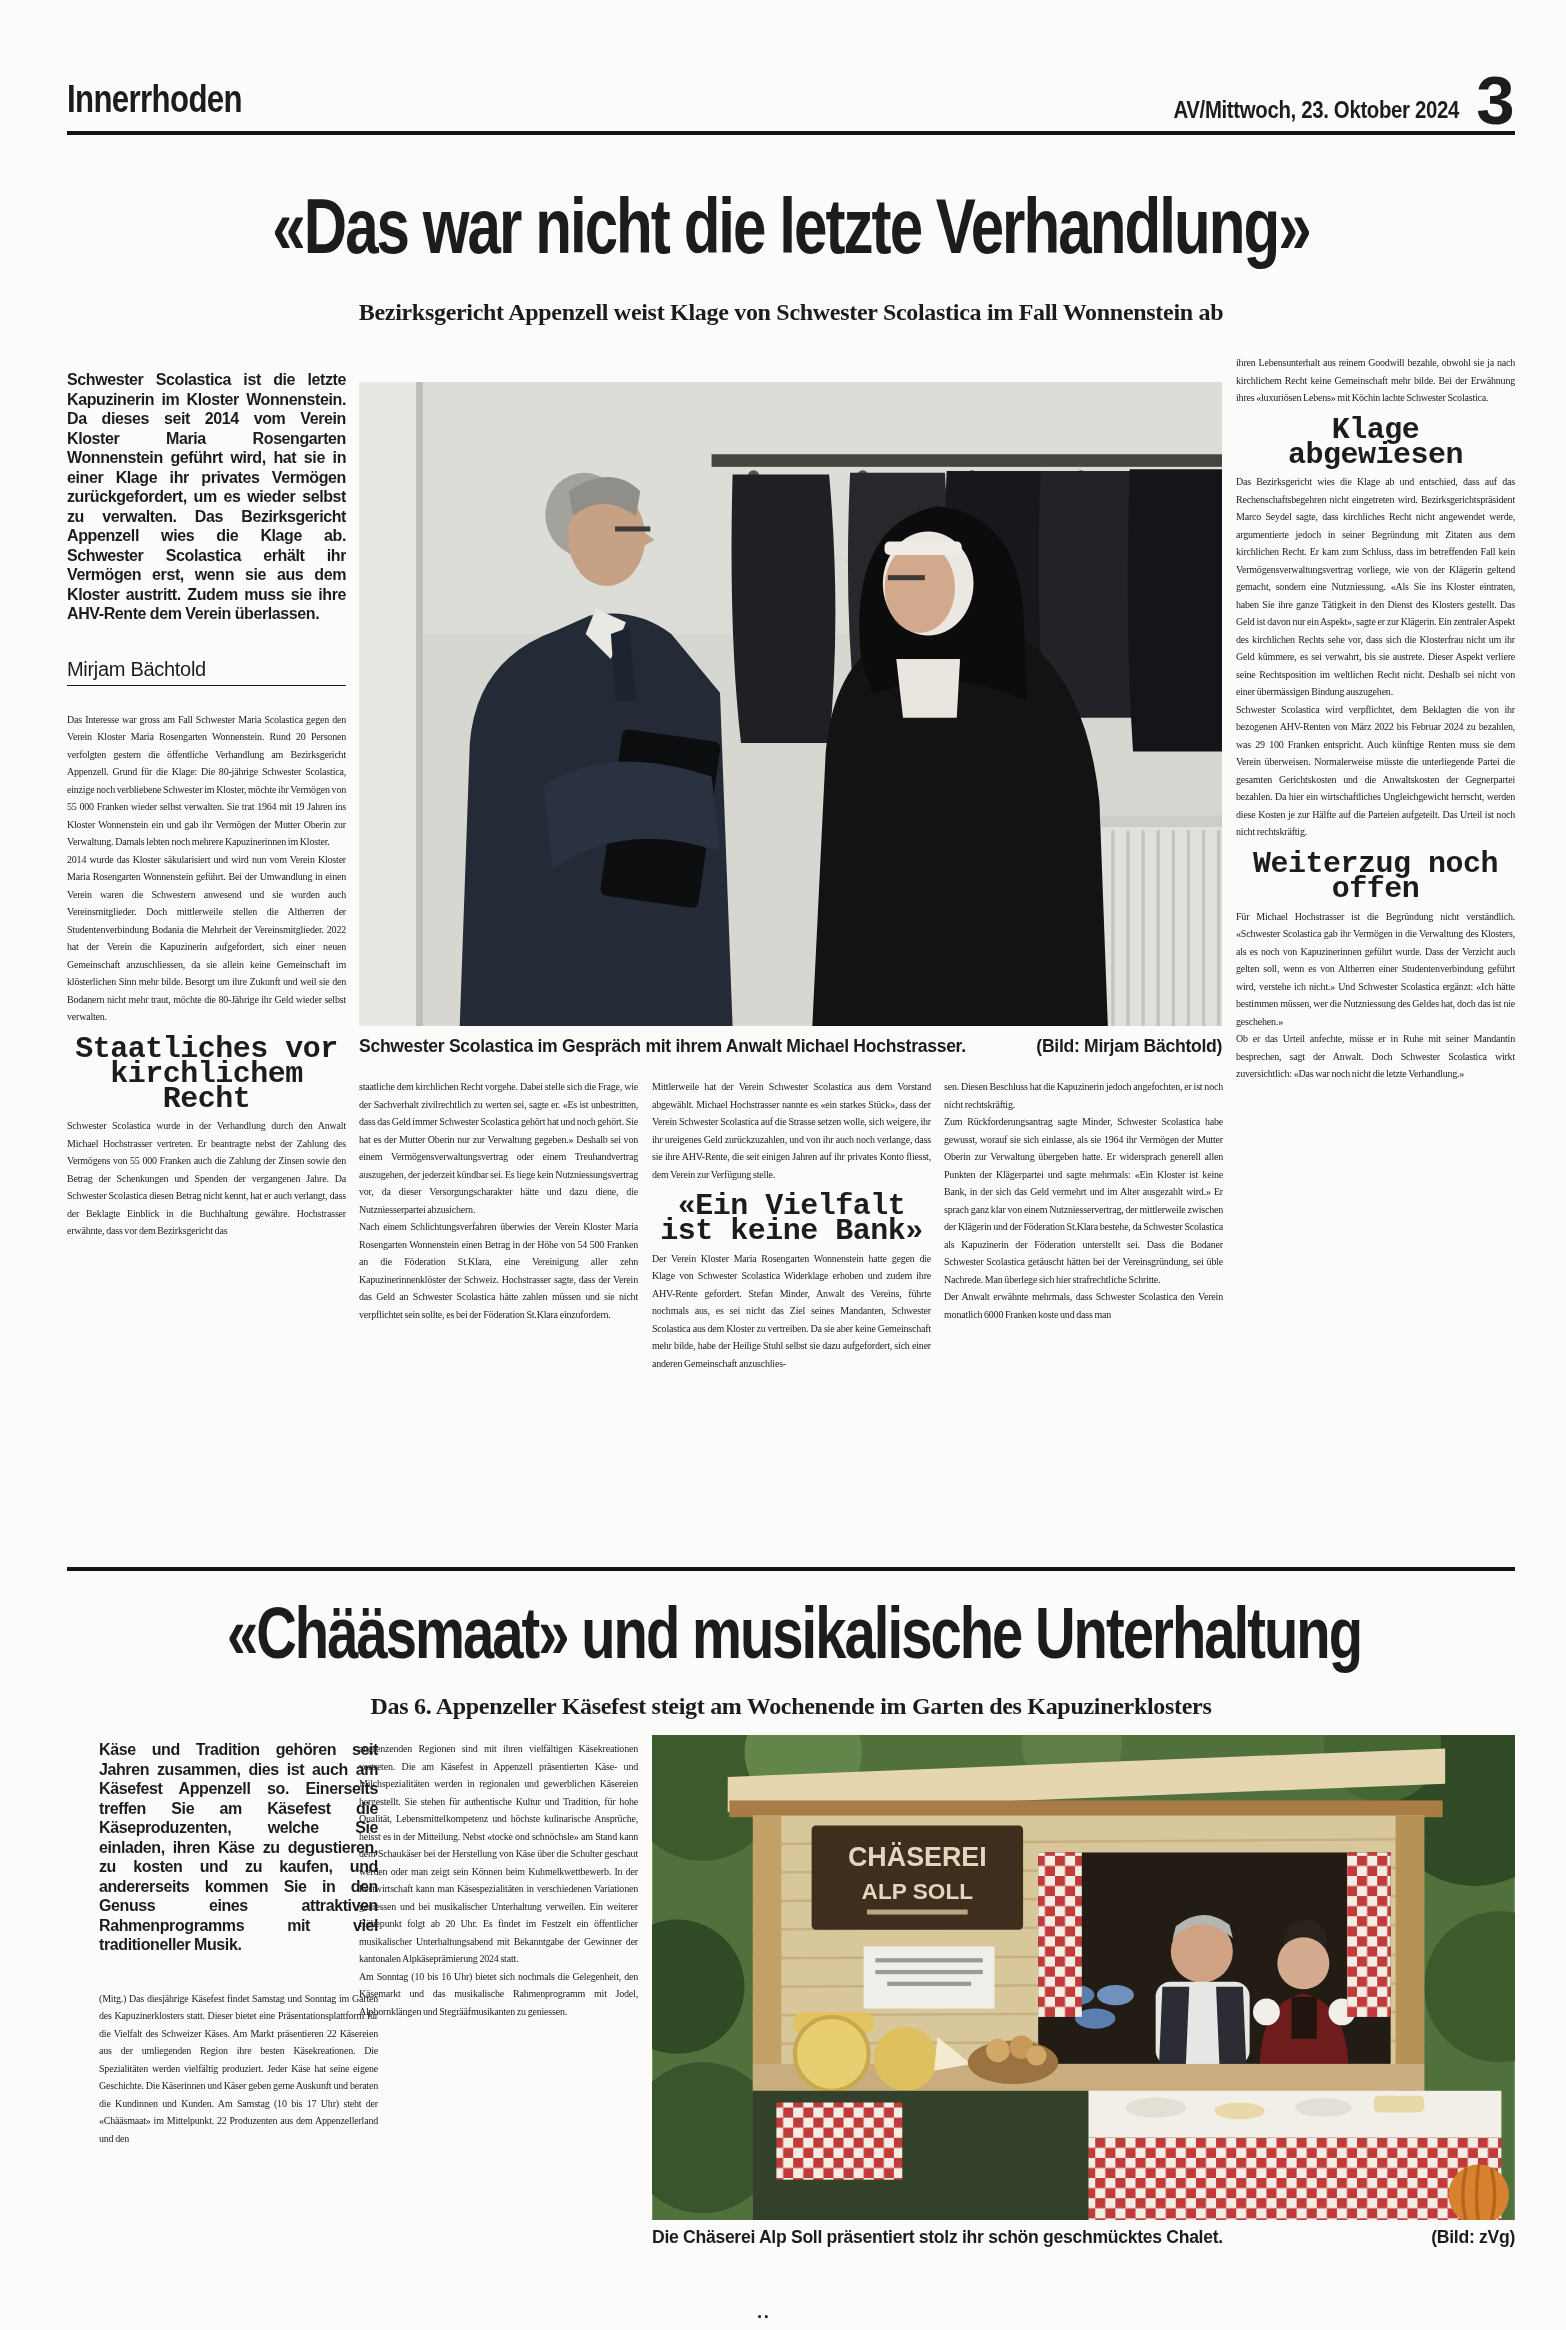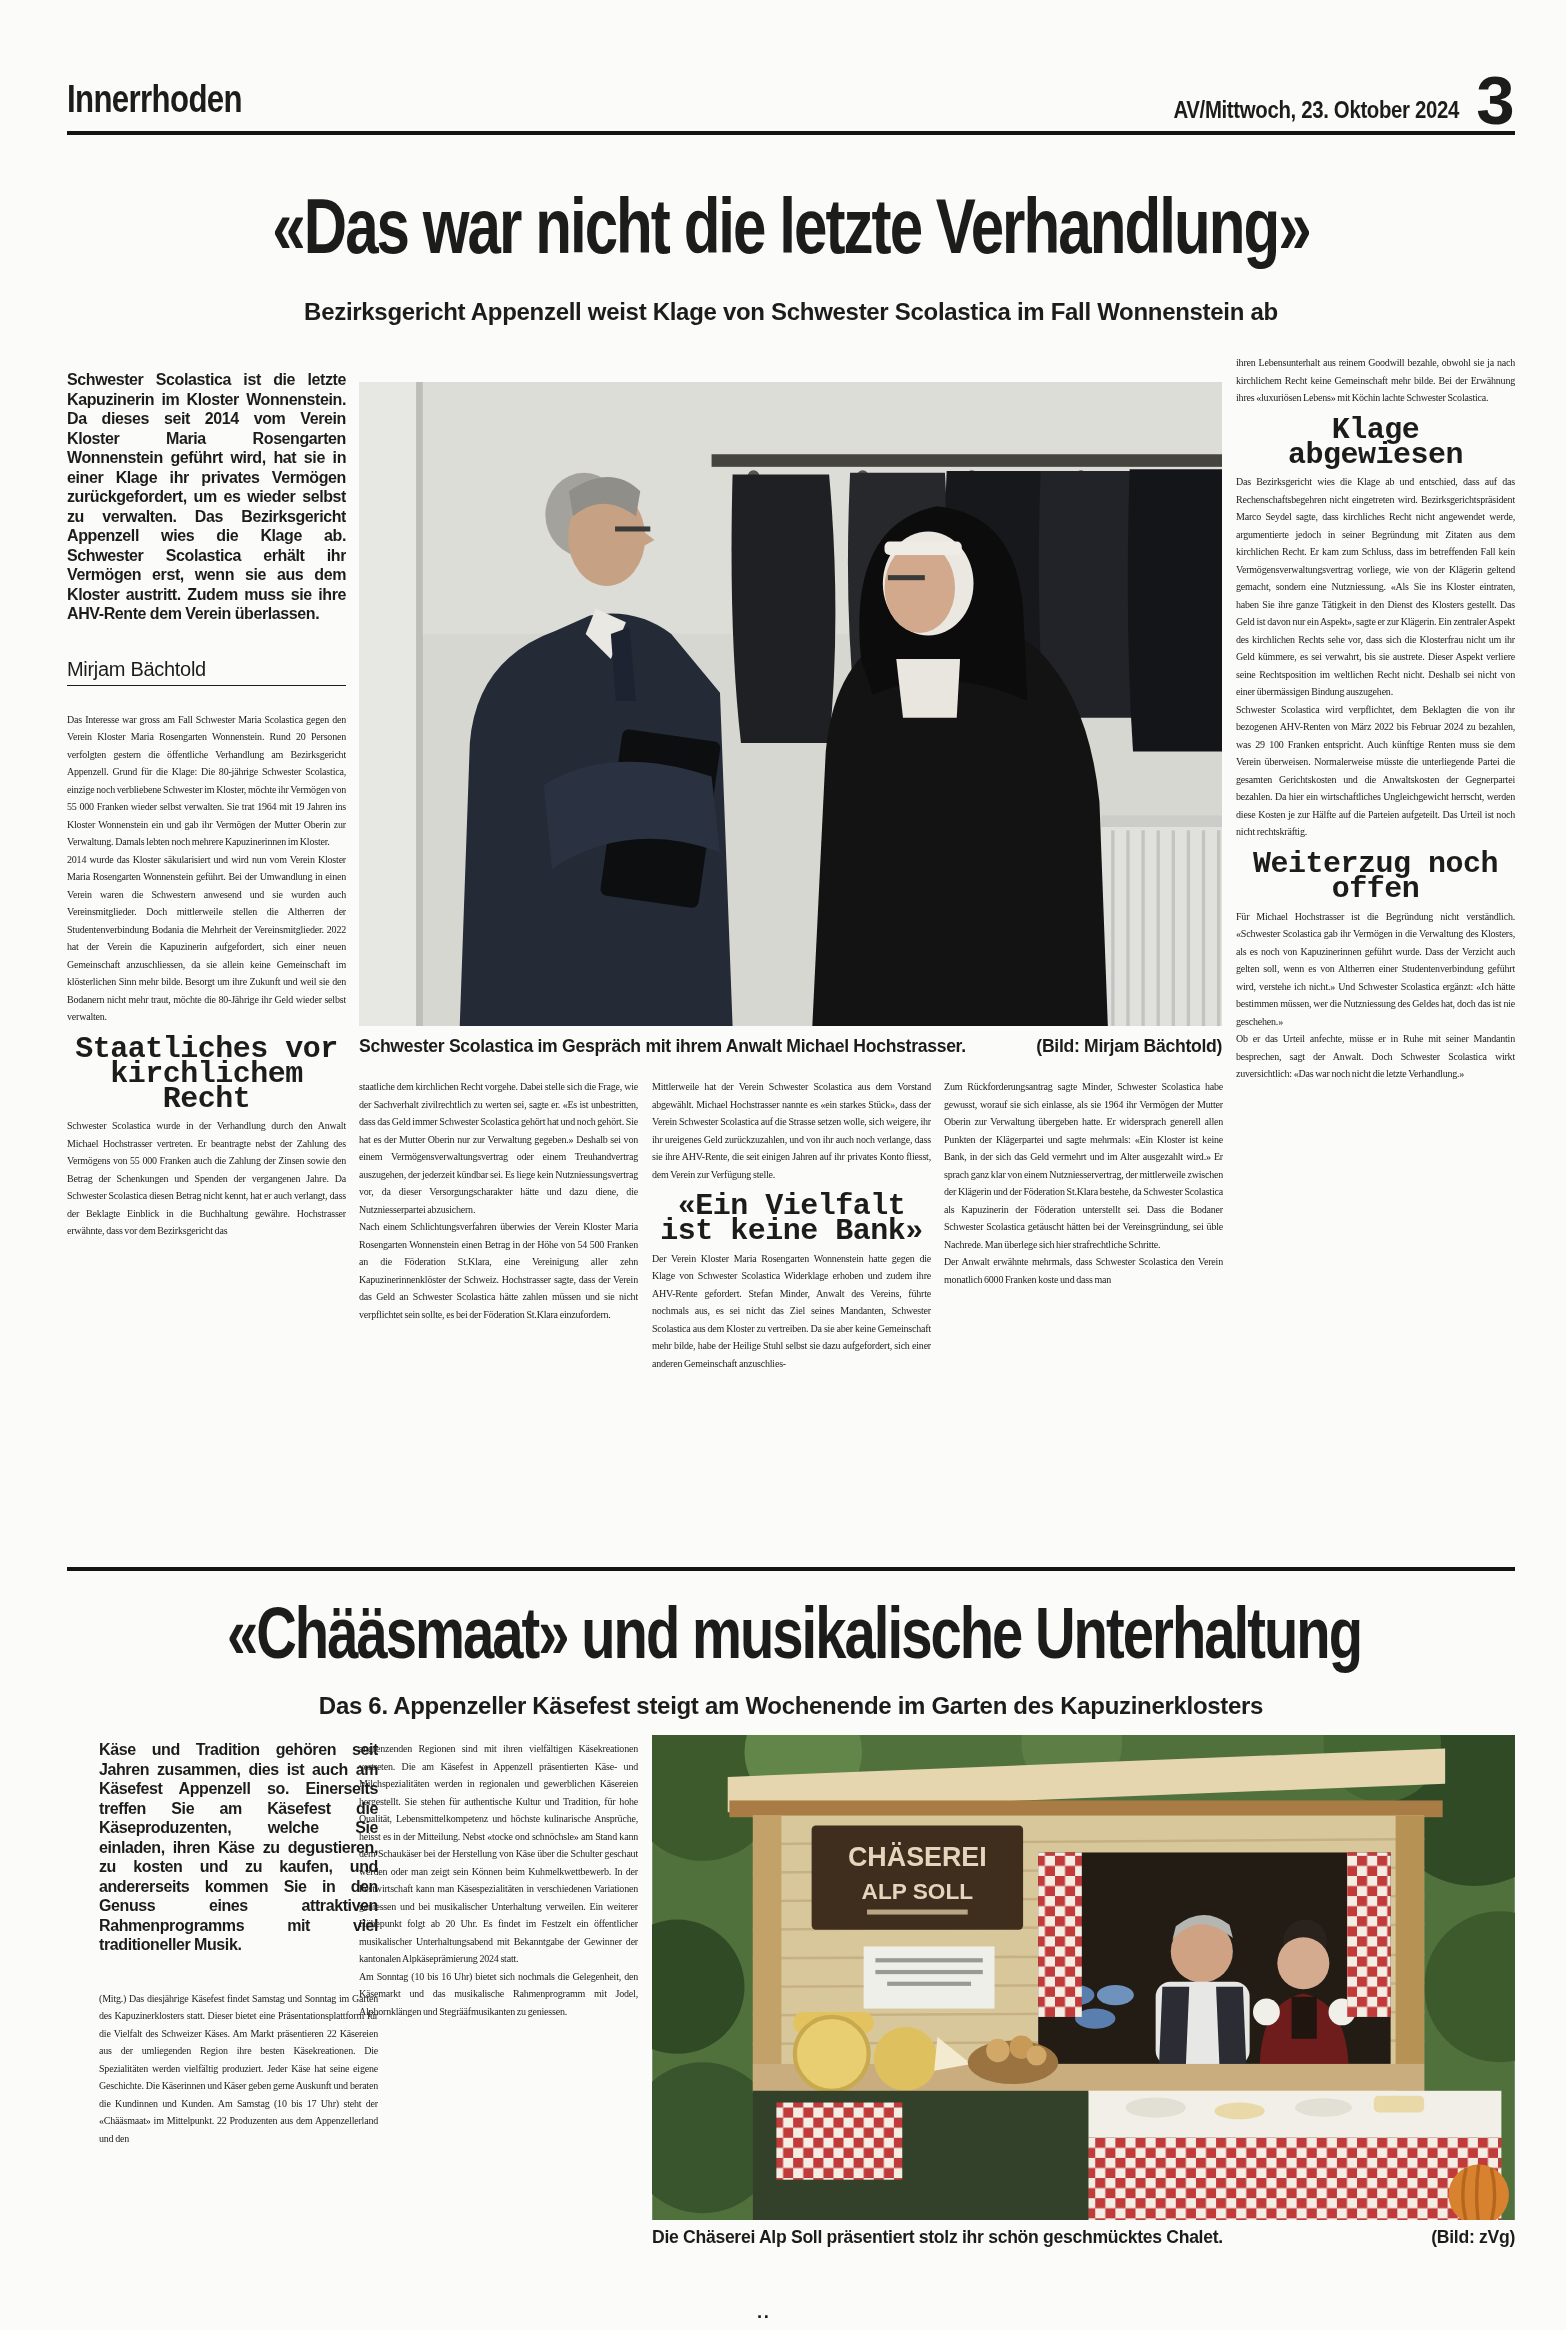--- a/index.html
+++ b/index.html
@@ -22,21 +22,21 @@
     transform:scaleX(.85);transform-origin:right center;letter-spacing:-0.4px;
   }
   .masthead-pagenum{font-weight:700;font-size:69px;line-height:.78;letter-spacing:-1.7px;}
   .header-rule{left:67px;width:1448px;top:131px;height:4.2px;background:#141414;}
 
   
   .headline{left:67px;width:1448px;text-align:center;line-height:1;white-space:nowrap;}
   .headline > span{display:inline-block;transform:scaleX(.78);transform-origin:center;
     font-weight:700;letter-spacing:-2.5px;}
   .deck{left:67px;width:1448px;text-align:center;font-weight:700;font-size:24px;
-    letter-spacing:-0.3px;line-height:1.1;}
+    letter-spacing:-0.3px;line-height:1.1;font-family:Liberation Serif, serif;}
 
   .col{position:absolute;width:279px;overflow:hidden;}
   .body-para{
     margin:0;font-size:10px;line-height:17.5px;text-align:justify;
     letter-spacing:-0.2px;word-spacing:-0.5px;
   }
   .col-subhead{
     font-family:Liberation Mono, monospace;font-weight:700;font-size:30px;
     line-height:25px;text-align:center;margin:11px 0 5.9px 0;letter-spacing:-0.5px;
   }
@@ -154,20 +154,21 @@
   <div class="col" style="left:359px;top:1078px;height:472px;">
       <p class="body-para">staatliche dem kirchlichen Recht vorgehe. Dabei stelle sich die Frage, wie der Sachverhalt zivilrechtlich zu werten sei, sagte er. «Es ist unbestritten, dass das Geld immer Schwester Scolastica gehört hat und noch gehört. Sie hat es der Mutter Oberin nur zur Verwaltung gegeben.» Deshalb sei von einem Vermögensverwaltungsvertrag oder einem Treuhandvertrag auszugehen, der jederzeit kündbar sei. Es liege kein Nutzniessungsvertrag vor, da dieser Versorgungscharakter hätte und dazu diene, die Nutzniesserpartei abzusichern.</p>
       <p class="body-para">Nach einem Schlichtungsverfahren überwies der Verein Kloster Maria Rosengarten Wonnenstein einen Betrag in der Höhe von 54&nbsp;500 Franken an die Föderation St.Klara, eine Vereinigung aller zehn Kapuzinerinnenklöster der Schweiz. Hochstrasser sagte, dass der Verein das Geld an Schwester Scolastica hätte zahlen müssen und sie nicht verpflichtet sein sollte, es bei der Föderation St.Klara einzufordern.</p>
     </div>
   <div class="col" style="left:652px;top:1078px;height:472px;">
       <p class="body-para">Mittlerweile hat der Verein Schwester Scolastica aus dem Vorstand abgewählt. Michael Hochstrasser nannte es «ein starkes Stück», dass der Verein Schwester Scolastica auf die Strasse setzen wolle, sich weigere, ihr ihr ureigenes Geld zurückzuzahlen, und von ihr auch noch verlange, dass sie ihre AHV-Rente, die seit einigen Jahren auf ihr privates Konto fliesst, dem Verein zur Verfügung stelle.</p>
       <h3 class="col-subhead">«Ein Vielfalt ist keine Bank»</h3>
       <p class="body-para">Der Verein Kloster Maria Rosengarten Wonnenstein hatte gegen die Klage von Schwester Scolastica Widerklage erhoben und zudem ihre AHV-Rente gefordert. Stefan Minder, Anwalt des Vereins, führte nochmals aus, es sei nicht das Ziel seines Mandanten, Schwester Scolastica aus dem Kloster zu vertreiben. Da sie aber keine Gemeinschaft mehr bilde, habe der Heilige Stuhl selbst sie dazu aufgefordert, sich einer anderen Gemeinschaft anzuschlies-</p>
     </div>
   <div class="col" style="left:944px;top:1078px;height:472px;">
+      <p class="body-para">sen. Diesen Beschluss hat die Kapuzinerin jedoch angefochten, er ist noch nicht rechtskräftig.</p>
       <p class="body-para">Zum Rückforderungsantrag sagte Minder, Schwester Scolastica habe gewusst, worauf sie sich einlasse, als sie 1964 ihr Vermögen der Mutter Oberin zur Verwaltung übergeben hatte. Er widersprach generell allen Punkten der Klägerpartei und sagte mehrmals: «Ein Kloster ist keine Bank, in der sich das Geld vermehrt und im Alter ausgezahlt wird.» Er sprach ganz klar von einem Nutzniesservertrag, der mittlerweile zwischen der Klägerin und der Föderation St.Klara bestehe, da Schwester Scolastica als Kapuzinerin der Föderation unterstellt sei. Dass die Bodaner Schwester Scolastica getäuscht hätten bei der Vereinsgründung, sei üble Nachrede. Man überlege sich hier strafrechtliche Schritte.</p>
       <p class="body-para">Der Anwalt erwähnte mehrmals, dass Schwester Scolastica den Verein monatlich 6000 Franken koste und dass man</p>
     </div>
 
   <div class="col" style="left:1236px;top:354px;height:1196px;">
       <p class="body-para">ihren Lebensunterhalt aus reinem Goodwill bezahle, obwohl sie ja nach kirchlichem Recht keine Gemeinschaft mehr bilde. Bei der Erwähnung ihres «luxuriösen Lebens» mit Köchin lachte Schwester Scolastica.</p>
       <h3 class="col-subhead">Klage abgewiesen</h3>
       <p class="body-para">Das Bezirksgericht wies die Klage ab und entschied, dass auf das Rechenschaftsbegehren nicht eingetreten wird. Bezirksgerichtspräsident Marco Seydel sagte, dass kirchliches Recht nicht angewendet werde, argumentierte jedoch in seiner Begründung mit Zitaten aus dem kirchlichen Recht. Er kam zum Schluss, dass im betreffenden Fall kein Vermögensverwaltungsvertrag vorliege, wie von der Klägerin geltend gemacht, sondern eine Nutzniessung. «Als Sie ins Kloster eintraten, haben Sie ihre ganze Tätigkeit in den Dienst des Klosters gestellt. Das Geld ist davon nur ein Aspekt», sagte er zur Klägerin. Ein zentraler Aspekt des kirchlichen Rechts sehe vor, dass sich die Klosterfrau nicht um ihr Geld kümmere, es sei verwahrt, bis sie austrete. Dieser Aspekt verliere seine Rechtsposition im weltlichen Recht nicht. Deshalb sei nicht von einer übermässigen Bindung auszugehen.</p>
       <p class="body-para">Schwester Scolastica wird verpflichtet, dem Beklagten die von ihr bezogenen AHV-Renten von März 2022 bis Februar 2024 zu bezahlen, was 29&nbsp;100 Franken entspricht. Auch künftige Renten muss sie dem Verein überweisen. Normalerweise müsste die unterliegende Partei die gesamten Gerichtskosten und die Anwaltskosten der Gegnerpartei bezahlen. Da hier ein wirtschaftliches Ungleichgewicht herrscht, werden diese Kosten je zur Hälfte auf die Parteien aufgeteilt. Das Urteil ist noch nicht rechtskräftig.</p>
       <h3 class="col-subhead">Weiterzug noch offen</h3>

